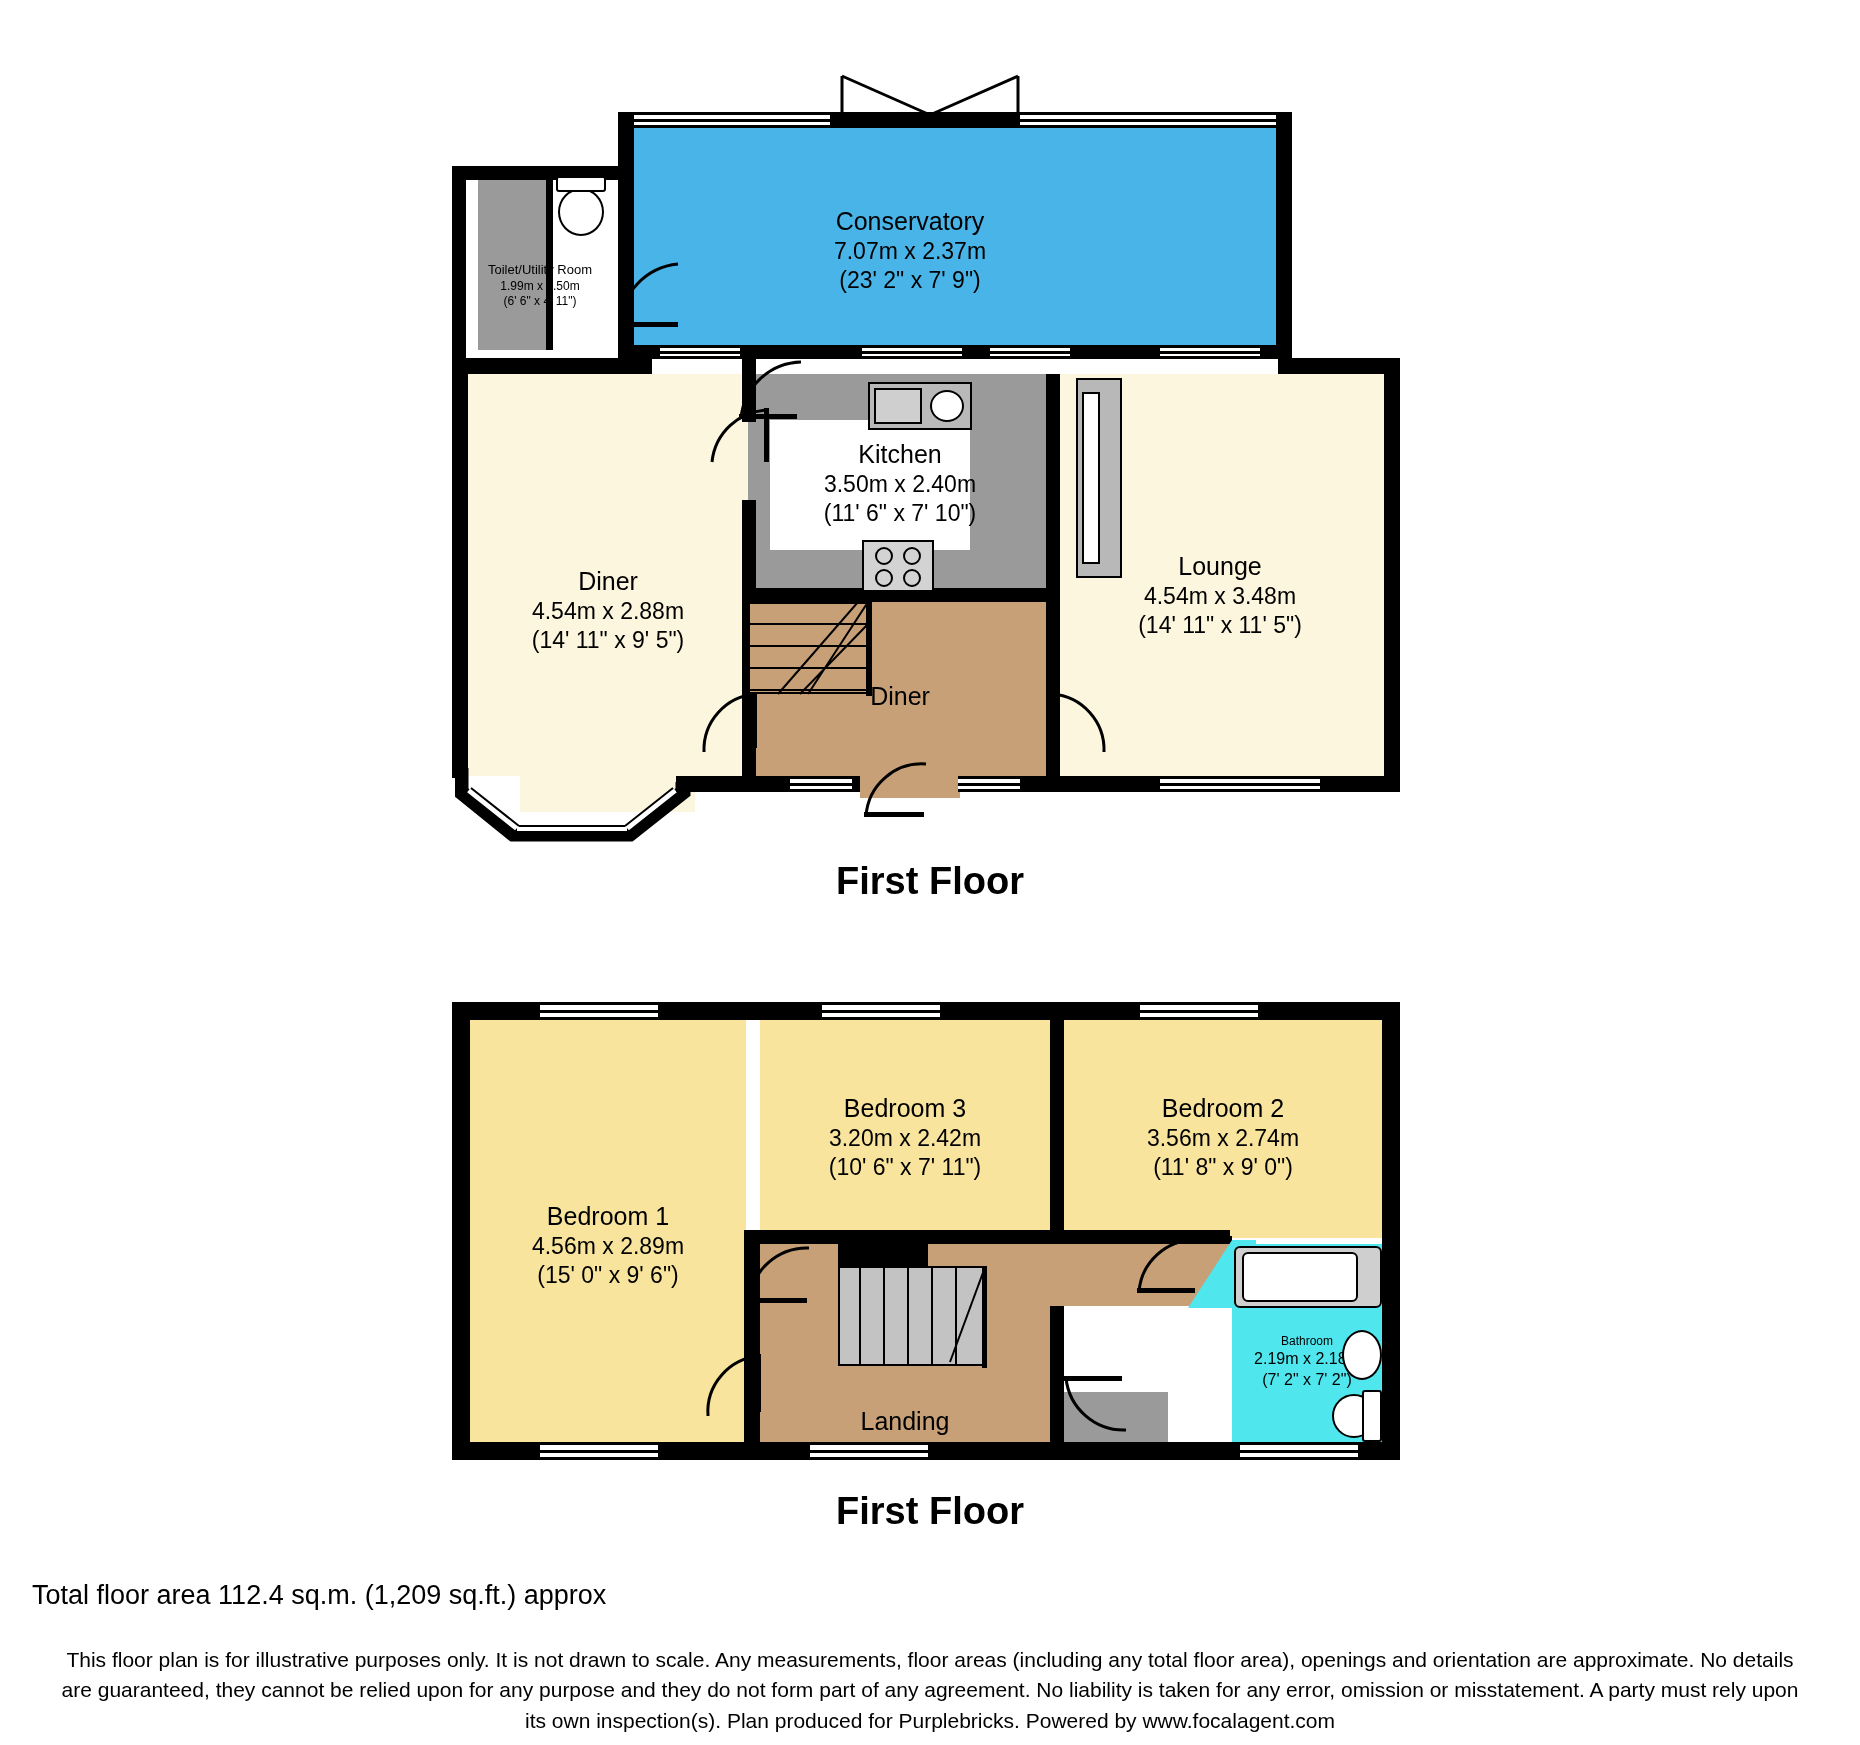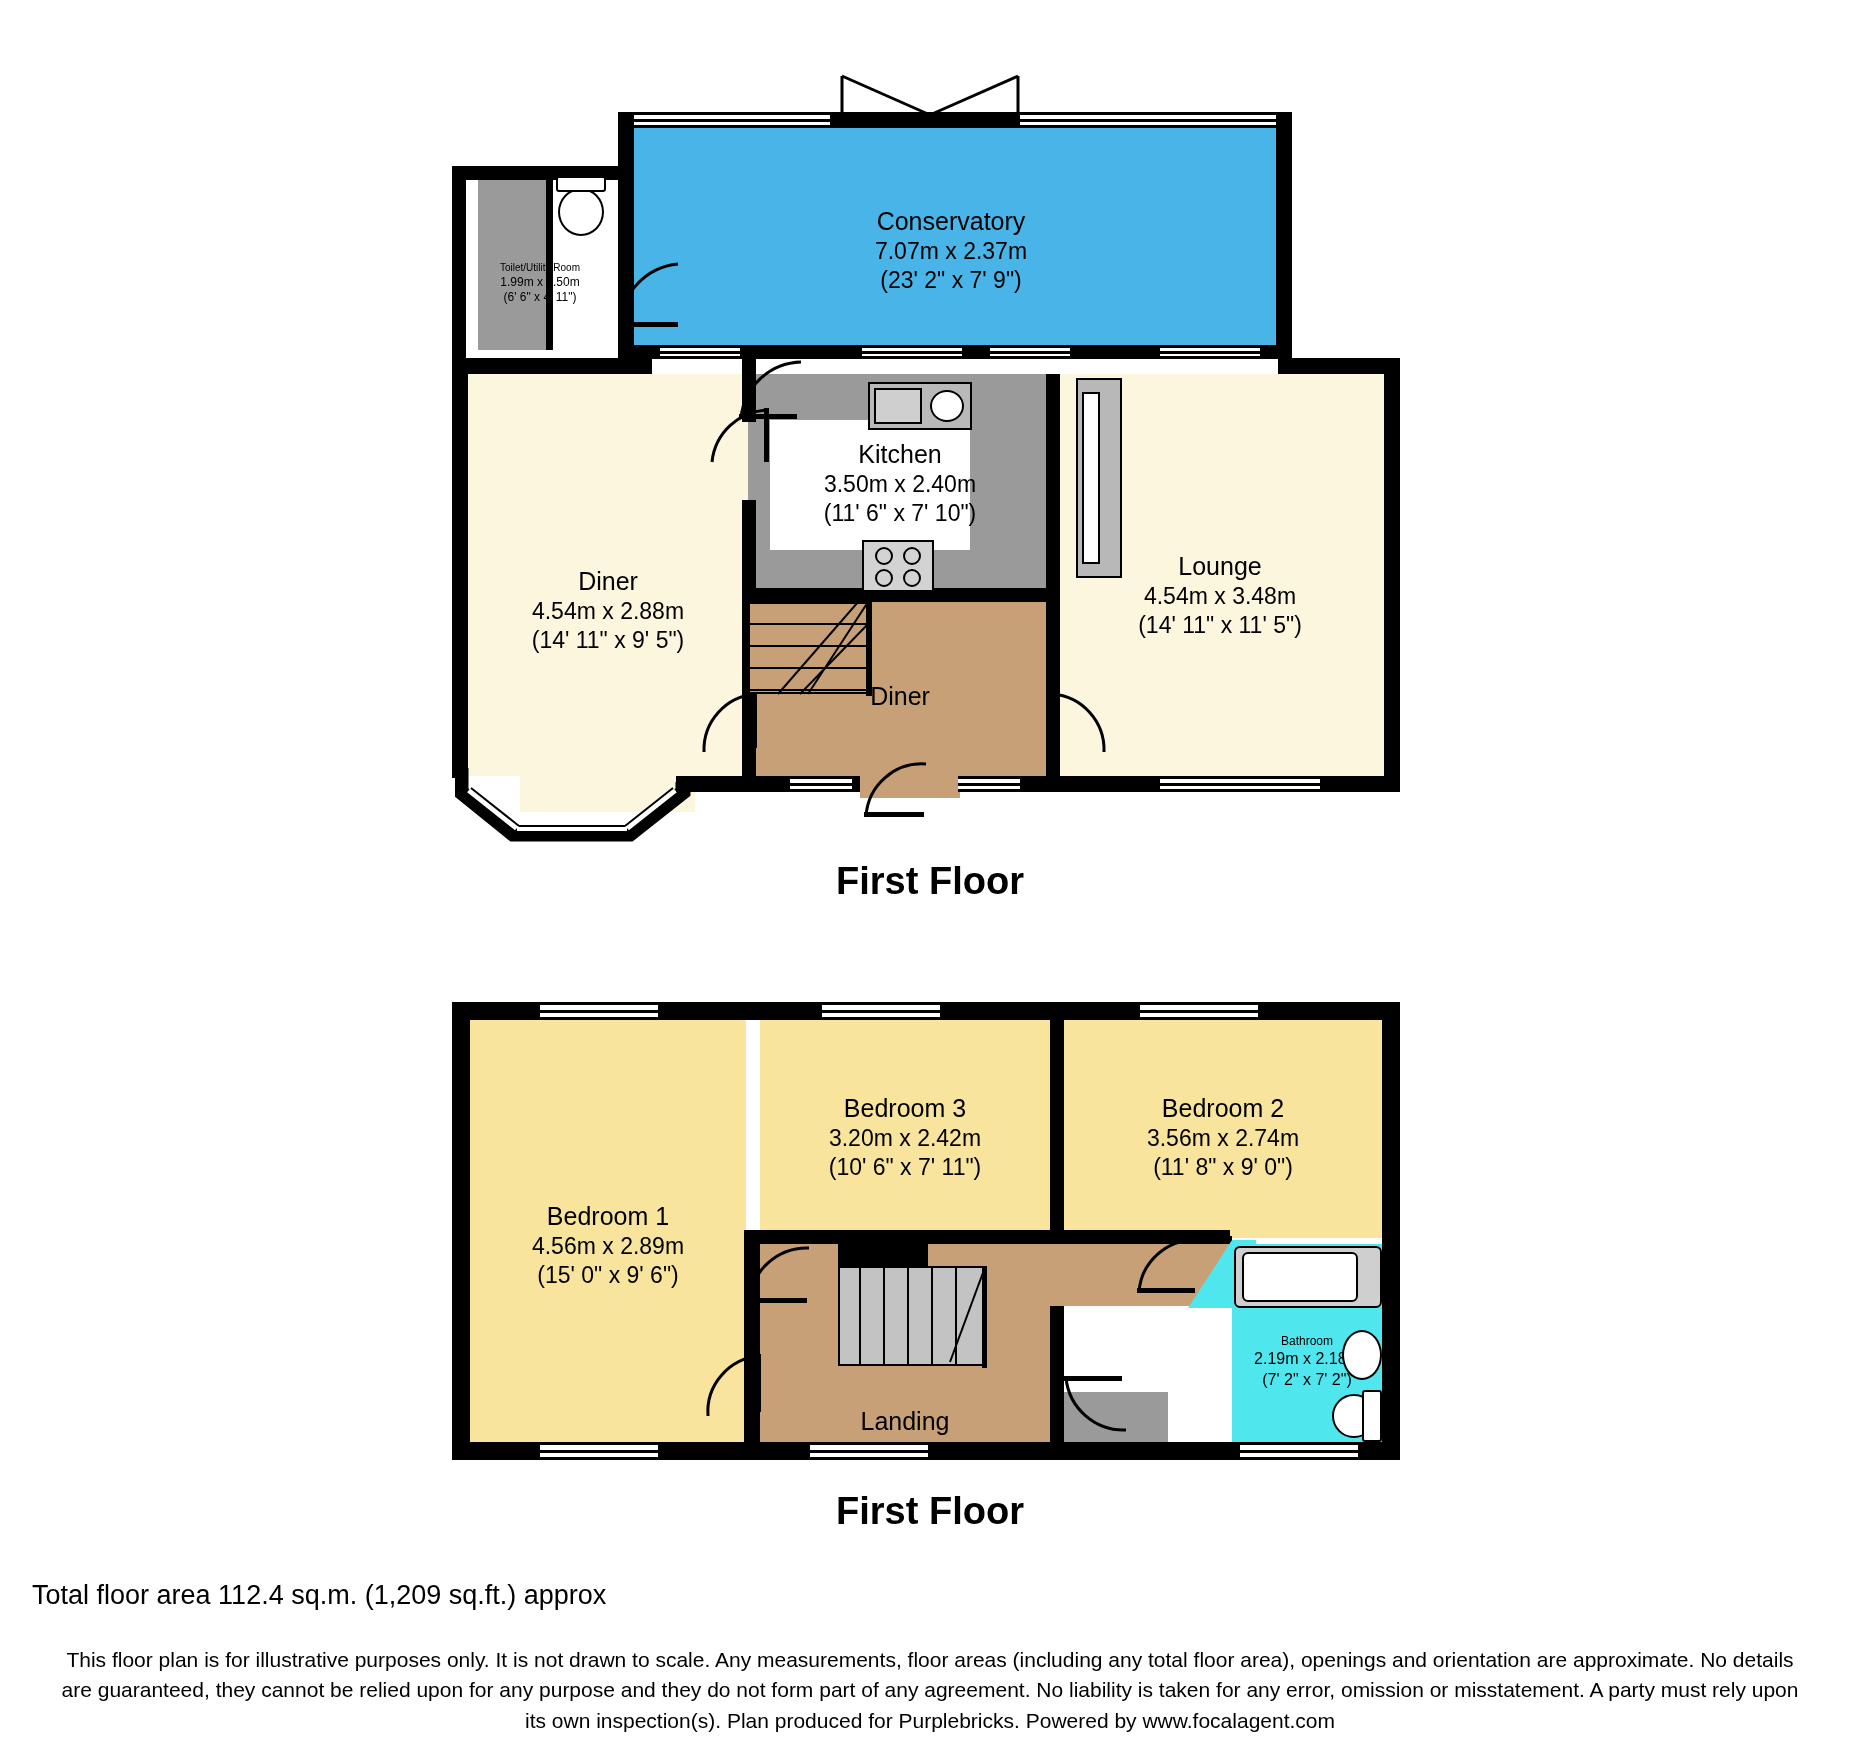--- a/index.html
+++ b/index.html
@@ -39,21 +39,21 @@
     line-height: 1.28;
     white-space: nowrap;
   }
   .label .name {
     font-size: 25px;
     font-weight: 400;
   }
   .label .dim {
     font-size: 23px;
   }
-  .label.small .name { font-size: 10px; font-weight: 400; }
+  .label.small .name { font-size: 13px; font-weight: 400; }
   .label.small .dim  { font-size: 12px; }
 
   .floor-title {
     position: absolute;
     width: 100%;
     text-align: center;
     font-size: 38px;
     font-weight: bold;
   }
 
@@ -117,21 +117,21 @@
       <svg width="180" height="48" style="position:absolute; left:0; top:0;">
         <path d="M2,46 L2,6 M2,6 L88,44 M178,46 L178,6 M178,6 L92,44" stroke="#000" stroke-width="3" fill="none"></path>
       </svg>
     </div>
 
     <div class="window" style="left:660px; top:345px; width:80px; height:14px;"></div>
     <div class="window" style="left:862px; top:345px; width:100px; height:14px;"></div>
     <div class="window" style="left:990px; top:345px; width:80px; height:14px;"></div>
     <div class="window" style="left:1160px; top:345px; width:100px; height:14px;"></div>
 
-    <div class="label" style="left:771px; top:205px; width:360px;">
+    <div class="label" style="left:730px; top:205px; width:360px;">
       <div class="name">Conservatory</div>
       <div class="dim">7.07m x 2.37m</div>
       <div class="dim">(23' 2" x 7' 9")</div>
     </div>
 
     <div class="room grey" style="left:478px; top:180px; width:140px; height:170px;"></div>
     <div class="white" style="position:absolute; left:548px; top:180px; width:70px; height:170px;"></div>
     <div class="wall" style="left:452px; top:166px; width:180px; height:14px;"></div>
     <div class="wall" style="left:452px; top:166px; width:14px; height:192px;"></div>
     <div class="wall" style="left:546px; top:180px; width:7px; height:170px;"></div>

